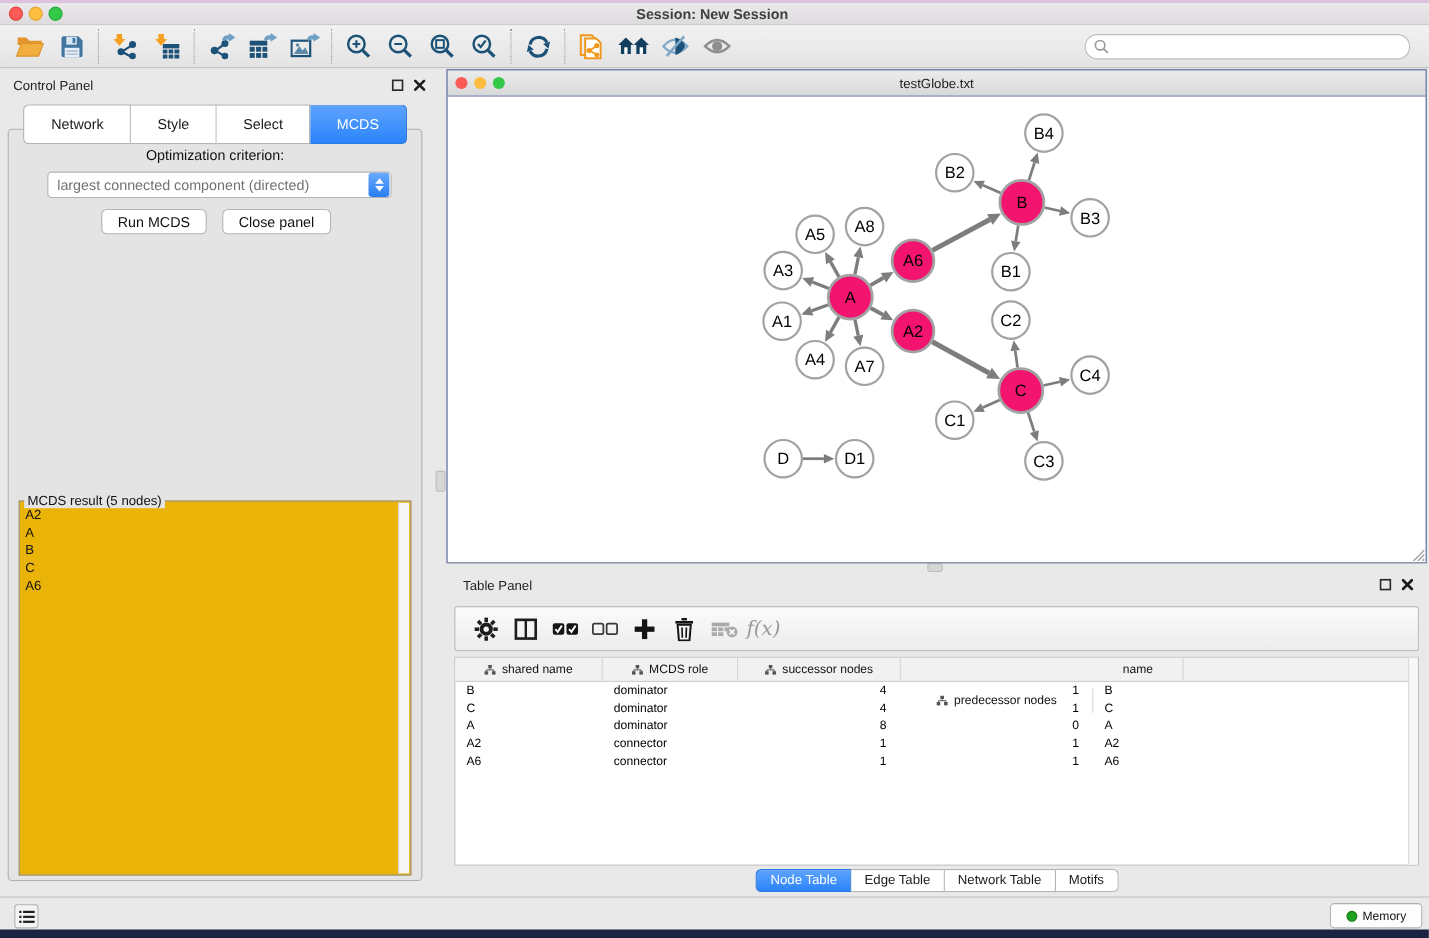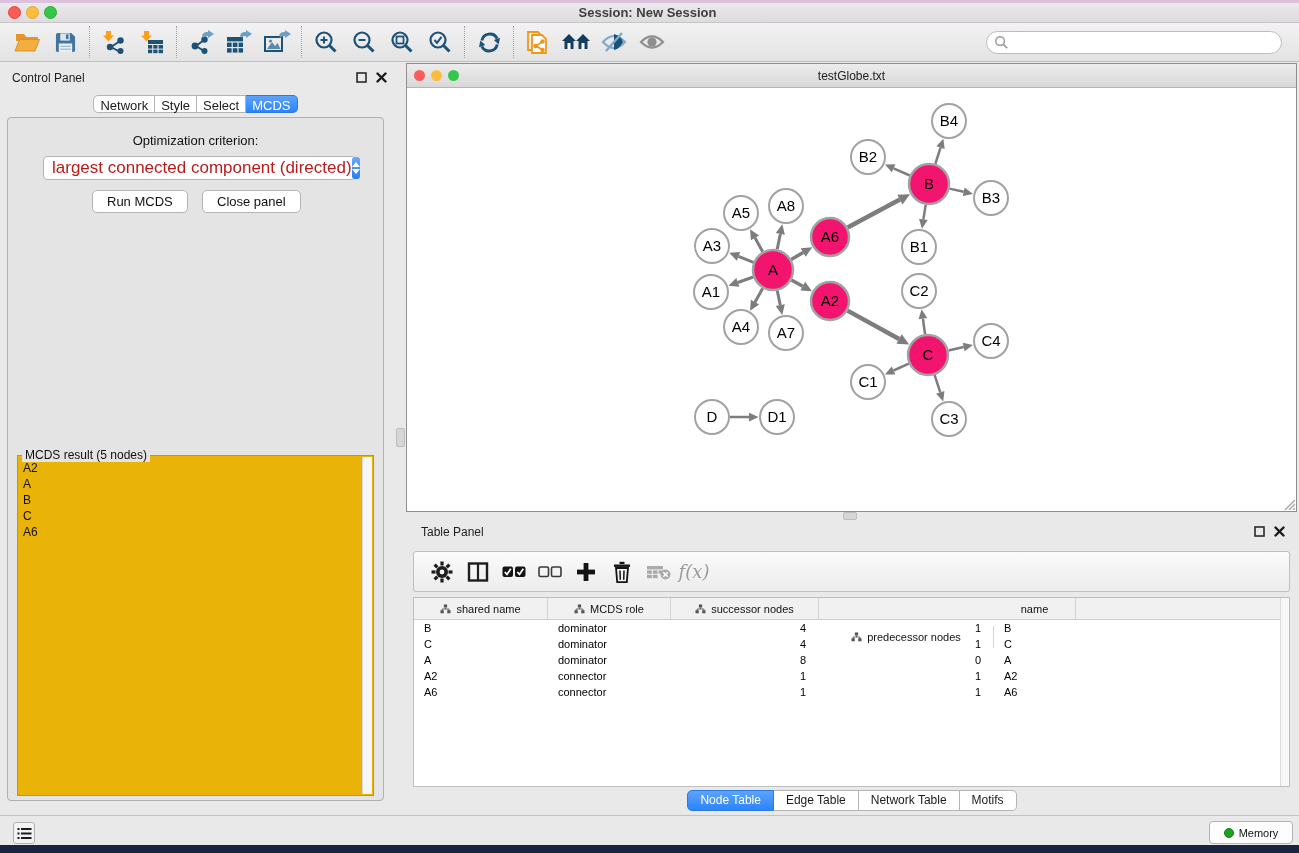--- a/index.html
+++ b/index.html
@@ -28,29 +28,29 @@
     border:1px solid #bdbdbd; border-radius:12px; display:flex; align-items:center; padding-left:7px; }
 
   
   .cp-title { left:12px; top:71px; font-size:12px; color:#1e1e1e; }
   .panel-icons { display:flex; gap:9px; align-items:center; }
   .cp-icons { left:356px; top:72px; }
   .cp-body { left:7px; top:117px; width:377px; height:684px; background:#e4e4e4;
     border:1px solid #b0b0b0; border-radius:4px; }
   .seg { display:flex; }
   .seg .segb { border:1px solid #b4b4b4; border-left:none; background:#fff; color:#1a1a1a;
-    font-size:13px; font-family:"Liberation Sans",sans-serif; padding:0 6px; height:18px; line-height:20px; cursor:default; }
+    font-size:13px; font-family:"Liberation Sans",sans-serif; padding:0 24px; height:36px; line-height:20px; cursor:default; }
   .seg .segb:first-child { border-left:1px solid #b4b4b4; border-radius:5px 0 0 5px; }
   .seg .segb:last-child { border-radius:0 5px 5px 0; }
   .seg .segb.active { background:linear-gradient(#5ea3fd,#2a84fb); border-color:#2a7bdf; color:#fff; }
   .cp-tabs { left:0; top:95px; width:391px; display:flex; justify-content:center; }
   .opt-label { left:0; top:133px; width:391px; text-align:center; font-size:13px; color:#111; }
   .dropdown { left:43px; top:156px; width:313px; height:24px; background:#fff;
     border:1px solid #b3b3b3; border-radius:4px; display:flex; align-items:center; }
-  .dropdown .dd-text { font-size:17px; color:#b91c1c; padding-left:8px; flex:1; white-space:nowrap; }
+  .dropdown .dd-text { font-size:13px; color:#737373; padding-left:8px; flex:1; white-space:nowrap; }
   .dd-stepper { width:19px; height:22px; margin-right:1px; border-radius:3px;
     background:linear-gradient(#68aafe,#2a7df2); display:flex; flex-direction:column;
     align-items:center; justify-content:center; gap:2px; }
   .dd-stepper .up { width:0;height:0;border-left:4px solid transparent;border-right:4px solid transparent;border-bottom:5px solid #fff; }
   .dd-stepper .dn { width:0;height:0;border-left:4px solid transparent;border-right:4px solid transparent;border-top:5px solid #fff; }
   .pbtn { height:23px; background:#fff; border:1px solid #b4b4b4; border-radius:5px;
     font-size:13px; color:#111; font-family:"Liberation Sans",sans-serif; padding:0 14px; }
   .run-btn { left:92px; top:190px; }
   .close-btn { left:202px; top:190px; }
   .mcds-box { left:17px; top:455px; width:357px; height:341px; background:#eab308;

